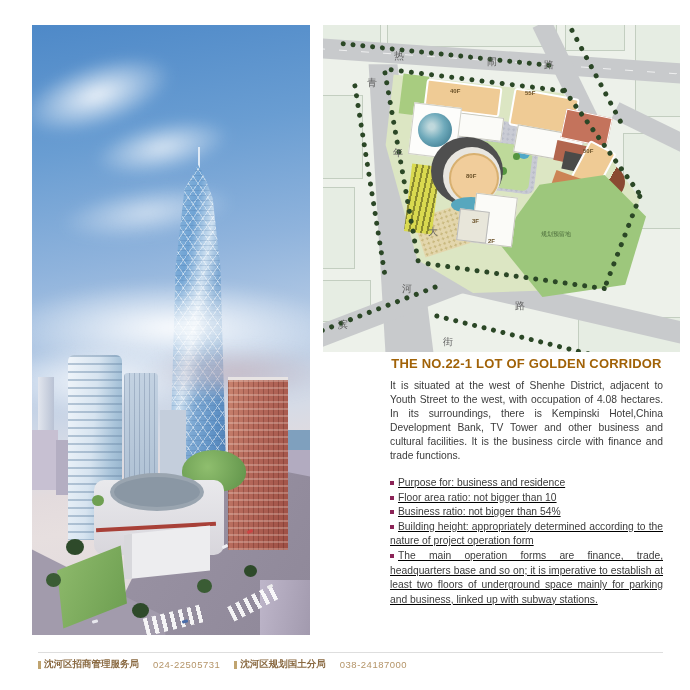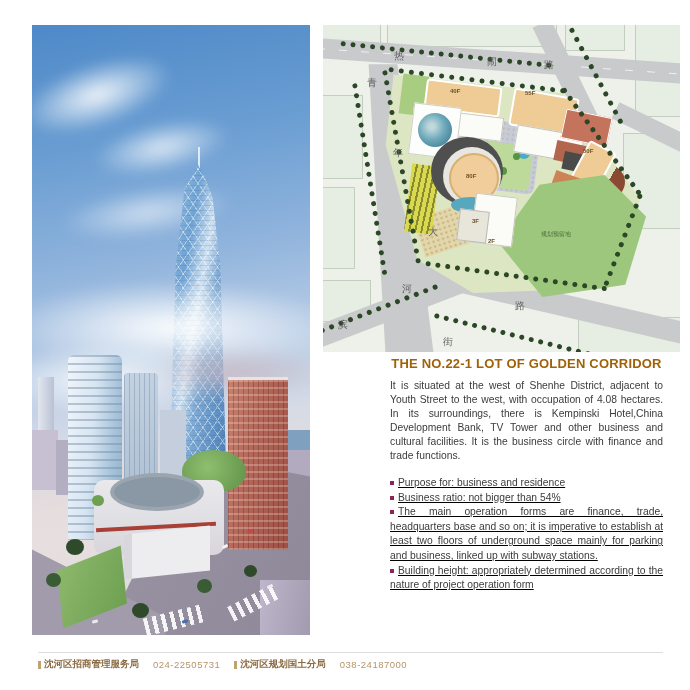--- a/index.html
+++ b/index.html
@@ -217,23 +217,24 @@
   <span class="blabel" style="left:149px;top:193px;">3F</span>
   <span class="blabel" style="left:165px;top:213px;">2F</span>
   <span class="blabel" style="left:218px;top:206px;color:#4a6a3a;font-weight:normal;">规划预留地</span>
 </div>
 
 <div class="abs article">
   <div class="title">THE NO.22-1 LOT OF GOLDEN CORRIDOR</div>
   <div class="para">It is situated at the west of Shenhe District, adjacent to Youth Street to the west, with occupation of 4.08 hectares. In its surroundings, there is Kempinski Hotel,China Development Bank, TV Tower and other business and cultural facilities. It is the business circle with finance and trade functions.</div>
   <div class="bullets">
     <div class="bullet-item"><span class="sq"></span><span>Purpose for: business and residence</span></div>
+    <div class="bullet-item"><span class="sq"></span><span>Floor area ratio: not bigger than 10</span></div>
     <div class="bullet-item"><span class="sq"></span><span>Business ratio: not bigger than 54%</span></div>
+    <div class="bullet-item"><span class="sq"></span><span>Building height: appropriately determined according to the nature of project operation form</span></div>
     <div class="bullet-item"><span class="sq"></span><span>The main operation forms are finance, trade, headquarters base and so on; it is imperative to establish at least two floors of underground space mainly for parking and business, linked up with subway stations.</span></div>
-    <div class="bullet-item"><span class="sq"></span><span>Building height: appropriately determined according to the nature of project operation form</span></div>
   </div>
 </div>
 
 <div class="abs divider"></div>
 <div class="abs footer">
   <span class="fsq"></span>
   <span class="fname">沈河区招商管理服务局</span>
   <span class="fphone">024-22505731</span>
   <span class="fsq"></span>
   <span class="fname">沈河区规划国土分局</span>

